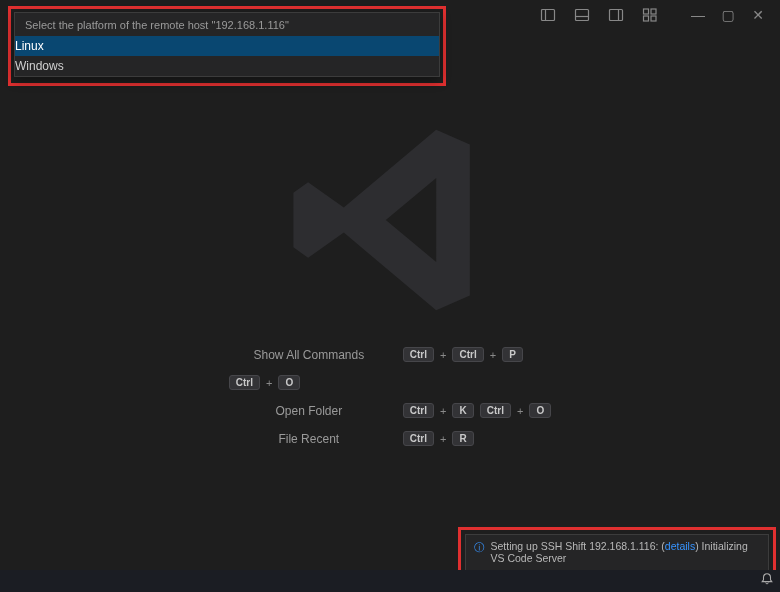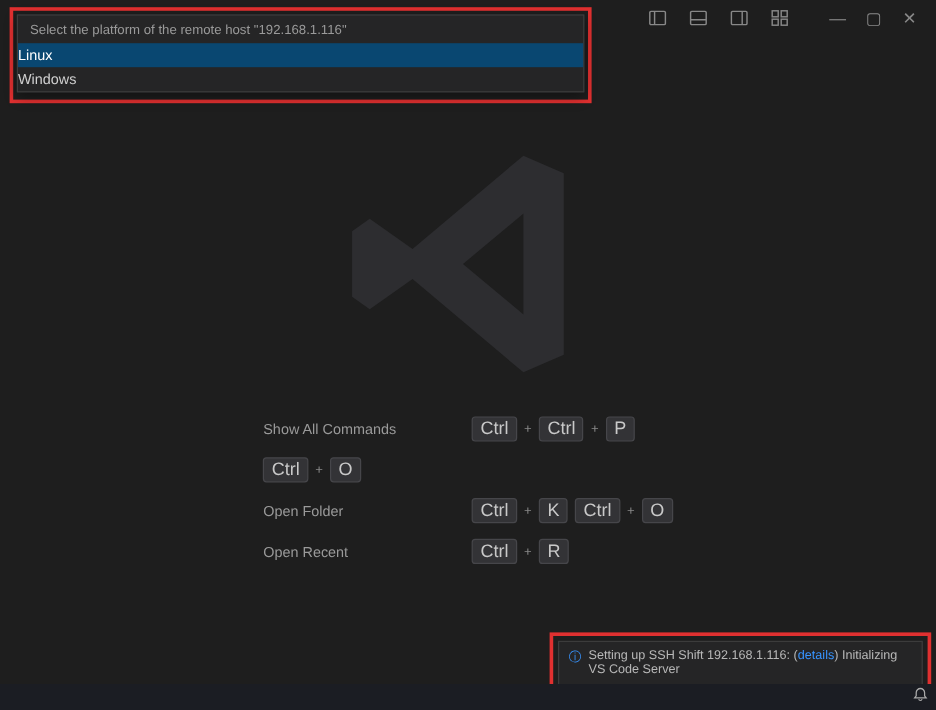--- a/index.html
+++ b/index.html
@@ -23,21 +23,21 @@
     .titlebar .layout-icons { display:flex; gap:6px; margin-right:18px;}
     .titlebar .wicon {
       width: 28px; height: 22px;
       display:flex; align-items:center; justify-content:center;
       color:#888; font-size:14px;
     }
     .layout-icons svg { width:16px; height:16px; stroke:#888; fill:none; stroke-width:1.2;}
     .quickpick-area {
       position: absolute;
       top: 6px; left: 8px;
-      width: 485px;
+      width: 438px;
       border: 3px solid #e03030;
       padding: 3px 3px 6px 3px;
       background: transparent;
     }
     .quickpick {
       background: #252526;
       border: 1px solid #3c3c3c;
       box-shadow: 0 4px 10px rgba(0,0,0,.4);
     }
     .qp-prompt {
@@ -63,29 +63,30 @@
     }
     .vscode-logo { width:210px; height:210px; }
     .vscode-logo path { fill:#2d2d30; }
     .shortcuts {
       margin-top: 22px;
       display:flex; flex-direction:column; gap:13px;
       color:#8a8a8a;
       font-size:12px;
     }
     .sc-row { display:flex; align-items:center; gap:14px;}
-    .sc-label { width:160px; text-align:left; color:#9a9a9a;}
+    .sc-label { width:160px; text-align:center; color:#9a9a9a;}
     .sc-keys { display:flex; gap:6px; align-items:center;}
     .key {
       background:#333336;
       border:1px solid #46464a;
       border-radius:3px;
       padding:1px 6px;
-      font-size:15px;
+      font-size:10px;
       color:#c9c9c9;
+      font-weight:bold;
     }
     .plus { color:#8a8a8a; font-size:11px;}
     .notification-area {
       position:absolute;
       right:4px; bottom:10px;
       width:318px;
       border:3px solid #e03030;
       padding:4px 4px 6px 4px;
     }
     .notification {
@@ -181,21 +182,21 @@
       <div class="sc-keys">
         <span class="key">Ctrl</span>
         <span class="plus">+</span>
         <span class="key">K</span>
         <span class="key">Ctrl</span>
         <span class="plus">+</span>
         <span class="key">O</span>
       </div>
     </div>
     <div class="sc-row">
-      <div class="sc-label">Open Recent</div>
+      <div class="sc-label">File Recent</div>
       <div class="sc-keys">
         <span class="key">Ctrl</span>
         <span class="plus">+</span>
         <span class="key">R</span>
       </div>
     </div>
   </div>
 </div>
 
 <div class="notification-area">

